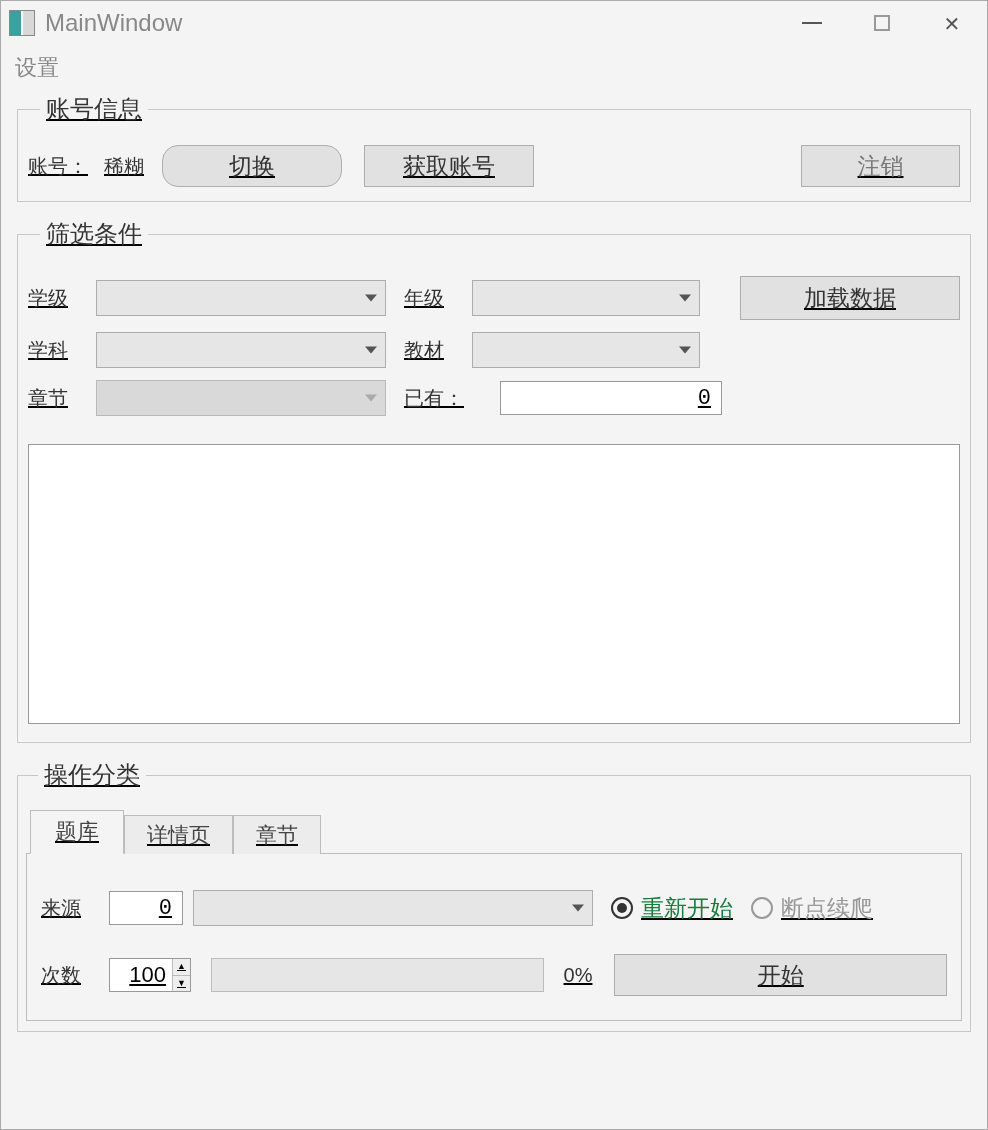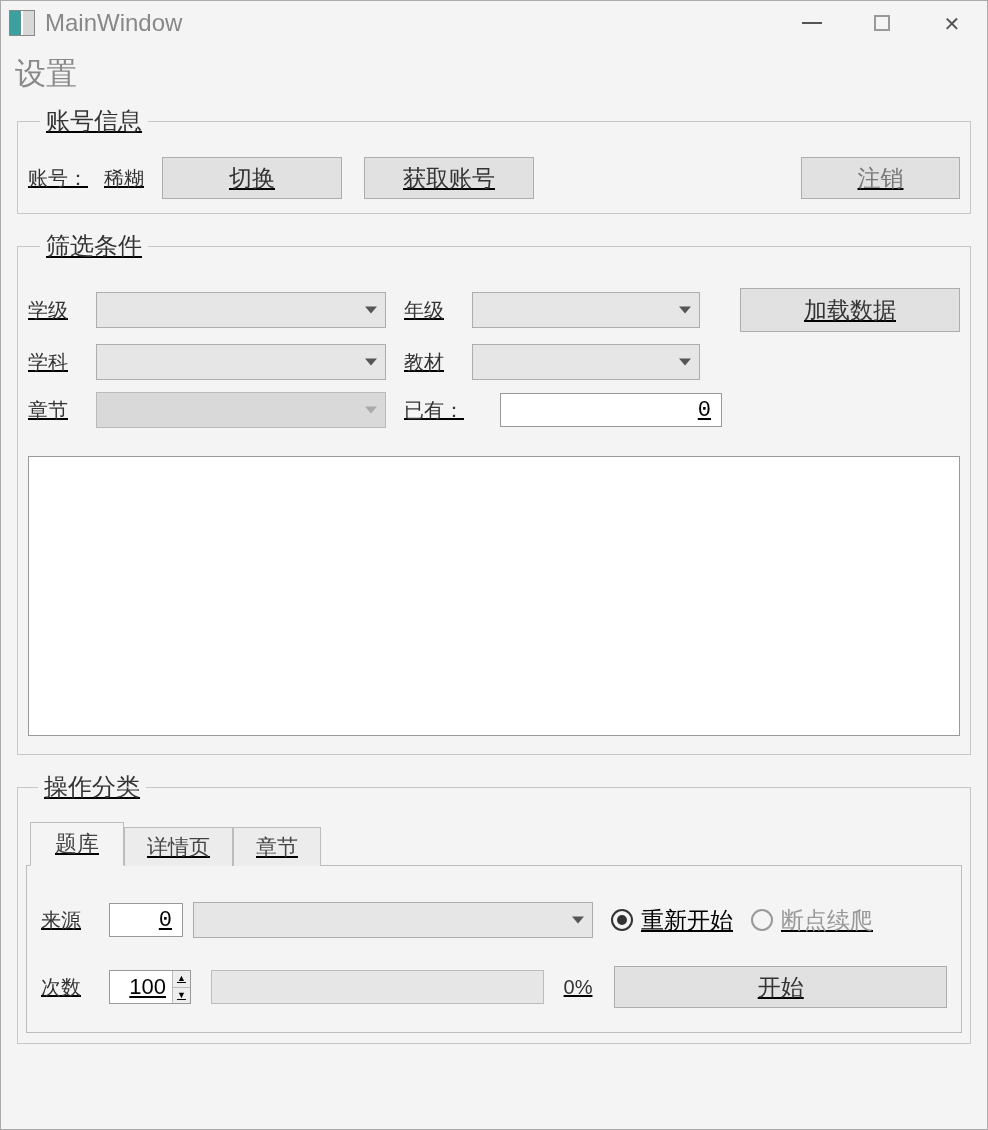--- a/index.html
+++ b/index.html
@@ -44,21 +44,21 @@
 .close-x::before { content: "✕"; font-size: 20px; color: #555; }
 
 .content {
   flex: 1;
   padding: 6px 12px 8px 12px;
   display: flex;
   flex-direction: column;
 }
 .settings-title {
   color: #888;
-  font-size: 31px;
+  font-size: 22px;
   padding: 2px 0 4px 2px;
 }
 
 fieldset.group {
   border: 1px solid #c8c8c8;
   margin: 6px 4px 10px 4px;
   padding: 14px 10px 14px 10px;
   position: relative;
   text-decoration: underline;
 }
@@ -188,21 +188,21 @@
   display: flex; flex-direction: column;
 }
 .spinbox .spins div {
   flex: 1; display: flex; align-items: center; justify-content: center;
   font-size: 9px; line-height: 1; background: #eee;
 }
 .spinbox .spins div:first-child { border-bottom: 1px solid #bbb; }
 
 .radio {
   display: inline-flex; align-items: center; gap: 8px;
-  font-size: 23px; color: #000000;
+  font-size: 23px; color: #15803d;
 }
 .radio .dot {
   width: 22px; height: 22px; border-radius: 50%;
   border: 2px solid #333;
   display: flex; align-items: center; justify-content: center;
 }
 .radio .dot.inner::after {
   content: ""; width: 10px; height: 10px; border-radius: 50%; background: #333;
 }
 .radio.disabled { color: #999; }
@@ -239,21 +239,21 @@
   </div>
 
   <div class="content">
     <div class="settings-title">设置</div>
 
     <fieldset class="group">
       <legend>账号信息</legend>
       <div class="row">
         <span class="label">账号：</span>
         <span class="label" style="margin-left:6px;">稀糊</span>
-        <div class="btn wide" style="margin-left:8px;width:180px;">
+        <div class="btn wide" style="margin-left:8px;width:180px;border-radius:16px;">
             <span>切换</span>
           </div>
         <div class="btn wide" style="width:170px;margin-left:12px;">
             <span>获取账号</span>
           </div>
         <div style="flex:1"></div>
         <div class="btn wide" style="width:159px;color:#777;">
             <span>注销</span>
           </div>
       </div>

